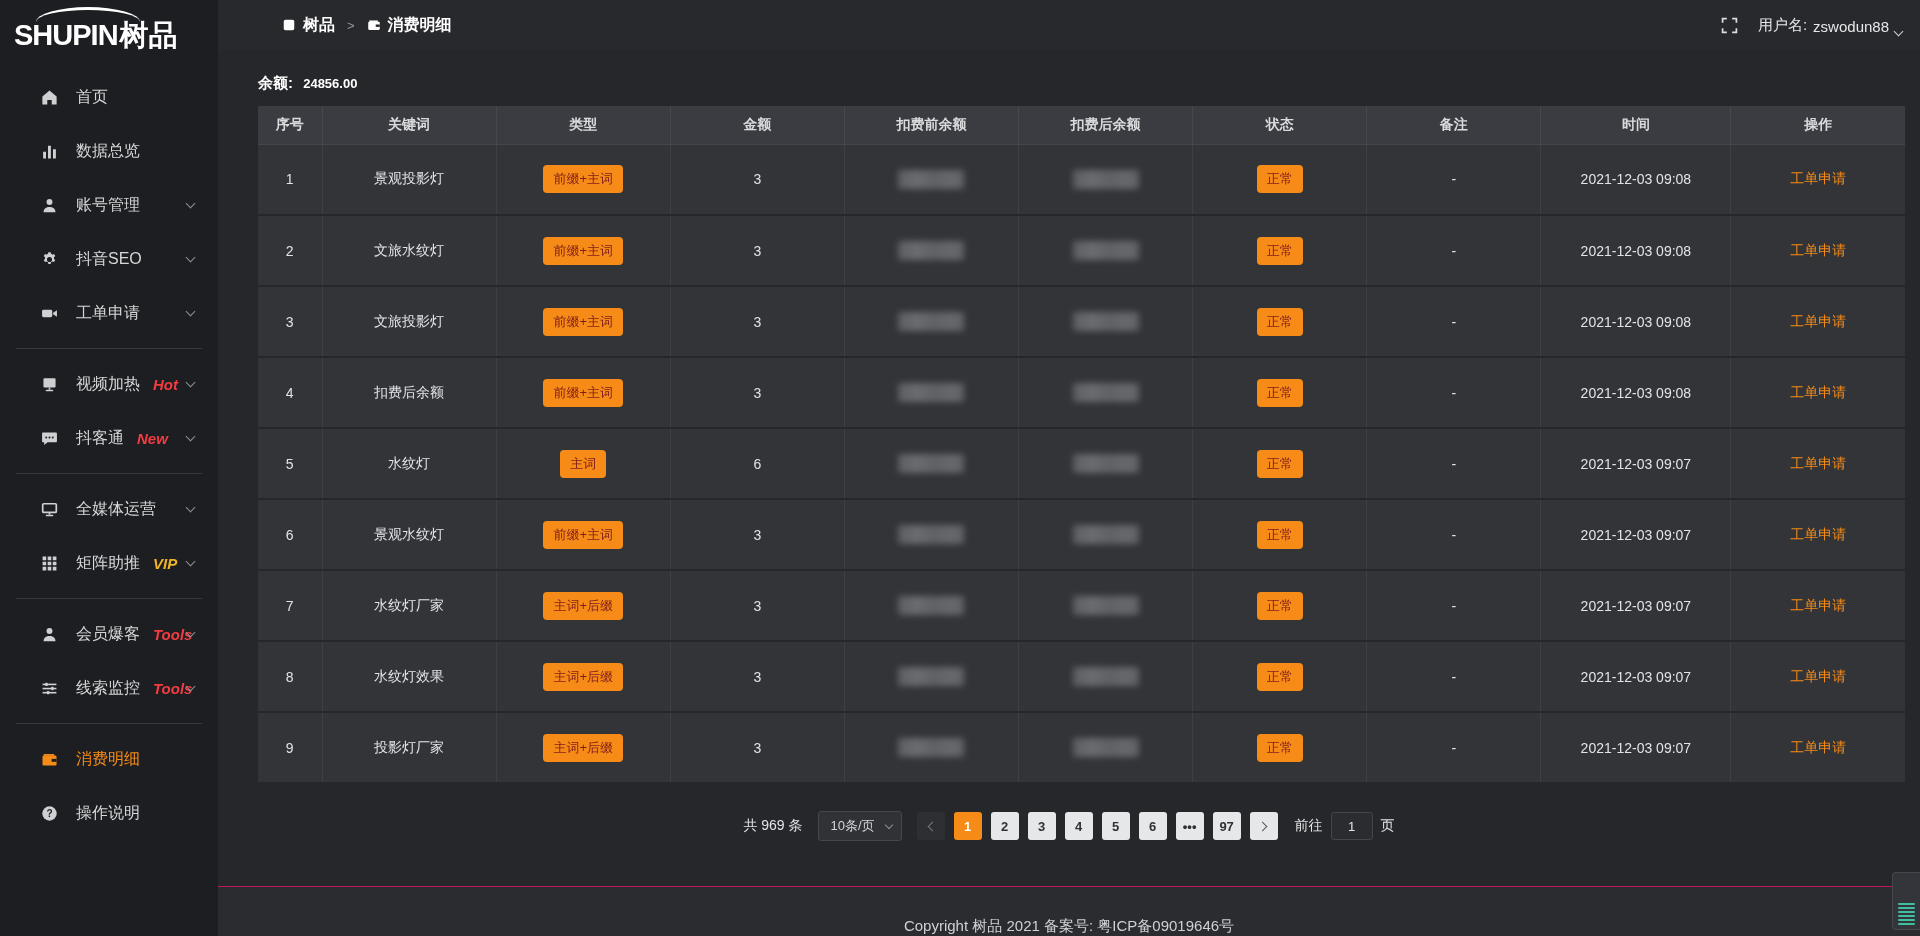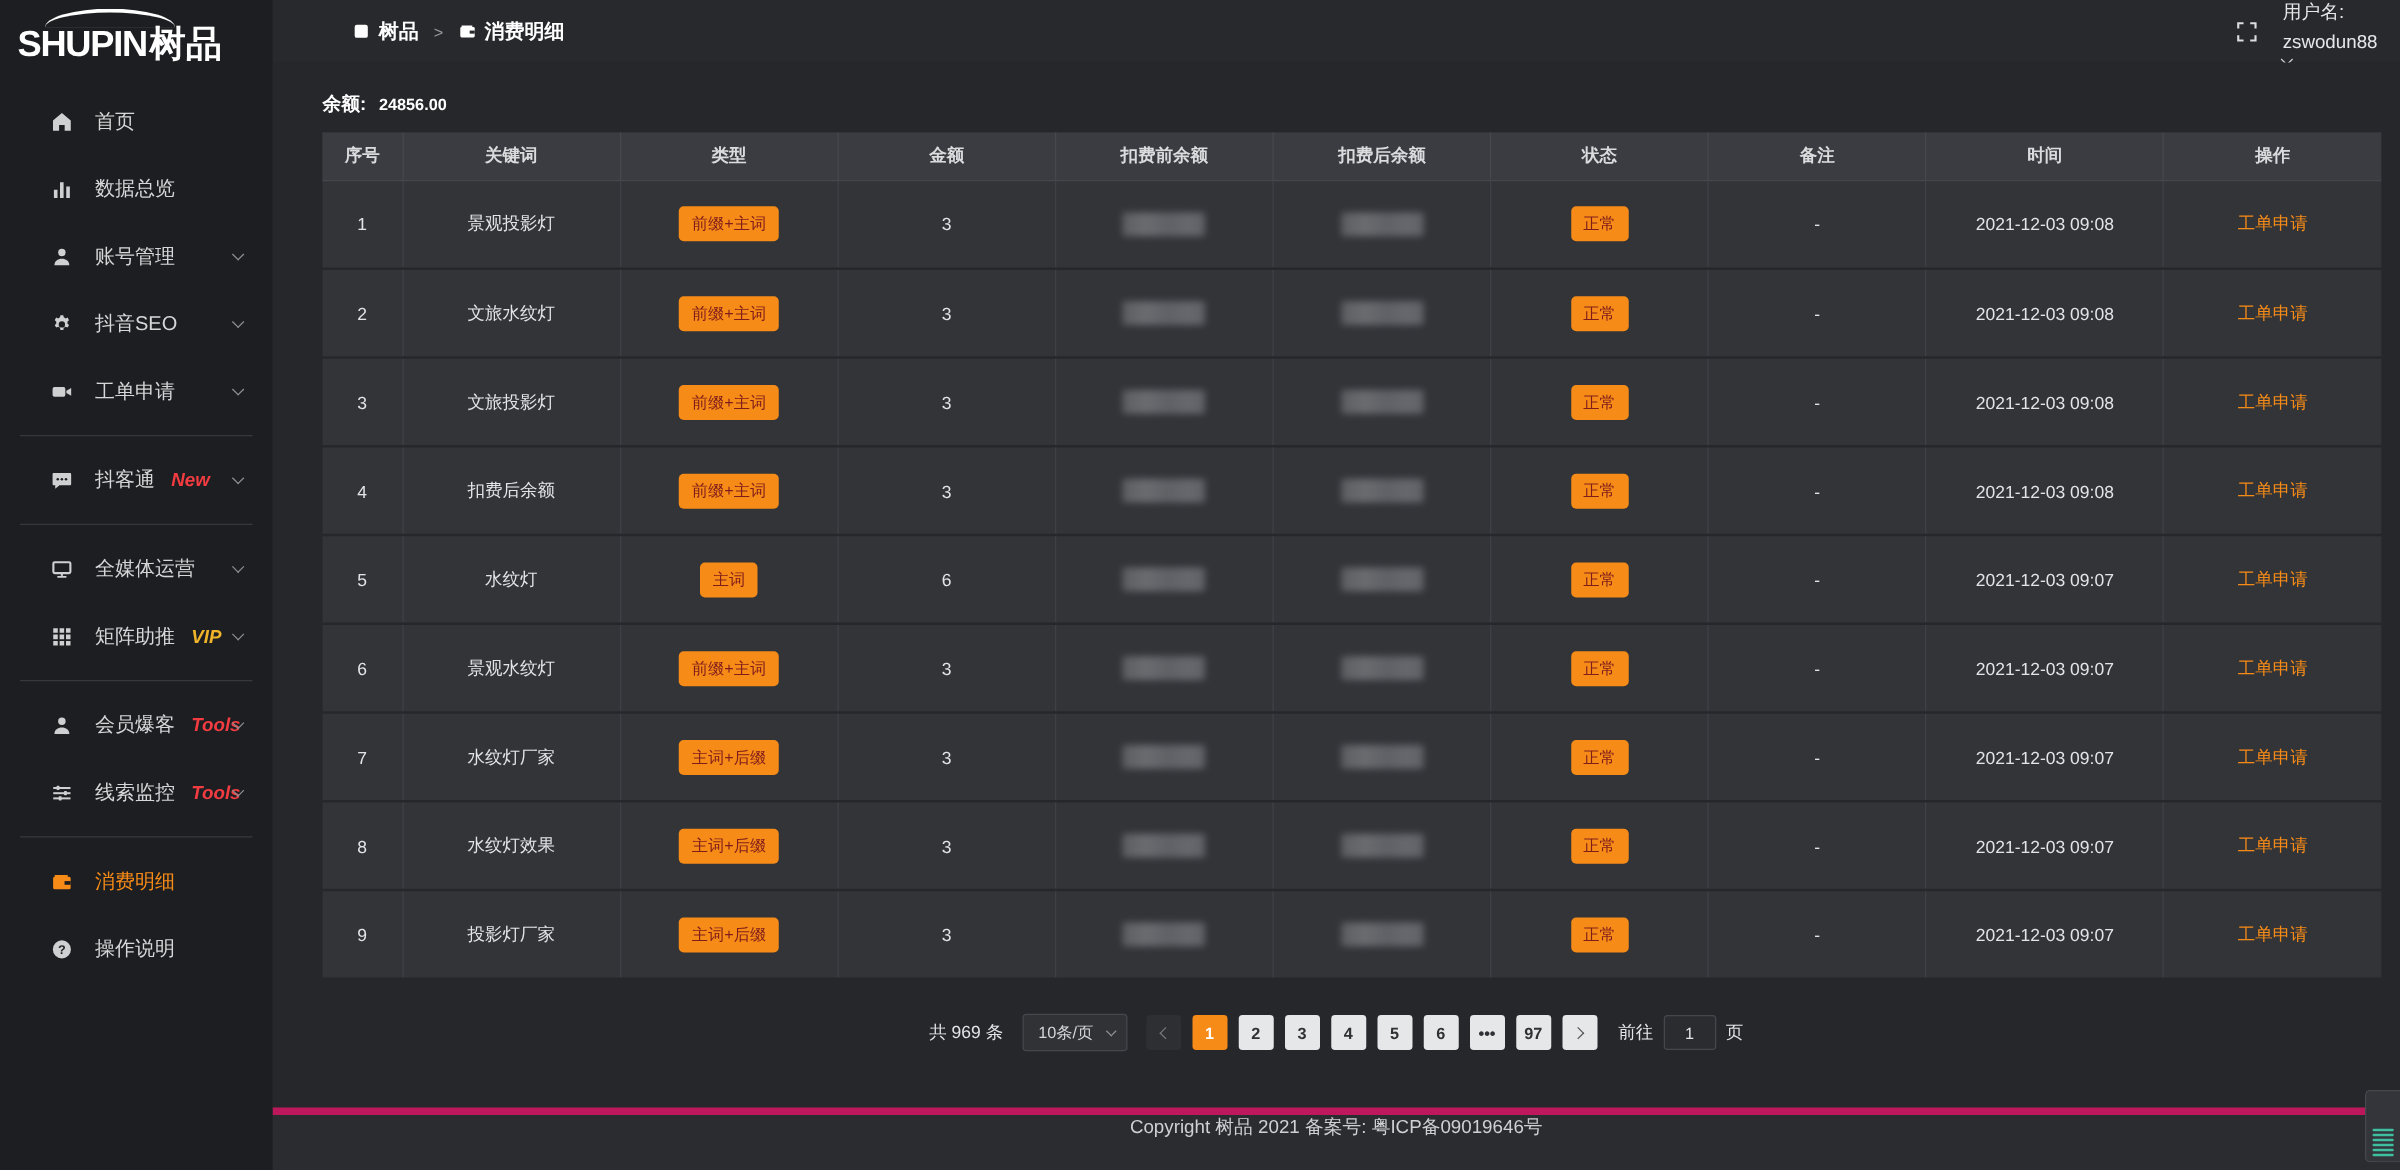--- a/index.html
+++ b/index.html
@@ -31,21 +31,21 @@
   .divider { height:1px; background:#37383c; margin:8px 16px; }
   
   .header { position:absolute; left:218px; right:0; top:0; height:50px; background:#28292d;
             display:flex; align-items:center; padding:0 18px 0 64px; }
   .crumbs { display:flex; align-items:center; color:#fff; font-size:16px; font-weight:bold; }
   .crumb { display:flex; align-items:center; gap:7px; cursor:pointer; }
   .crumb svg { width:14px; height:14px; }
   .crumb-sep { color:#96979a; font-size:13px; margin:0 12px; font-weight:normal; }
   .header-right { margin-left:auto; display:flex; align-items:center; gap:20px; color:#e6e7e9; font-size:15px; }
   .fs-icon { width:17px; height:17px; color:#dcdde0; cursor:pointer; display:flex; }
-  .user-box { display:flex; align-items:flex-start; gap:6px; cursor:pointer;flex-direction:column; }
+  .user-box { display:flex; align-items:flex-end; gap:6px; cursor:pointer; }
   .user-box .chev2 { width:7px; height:7px; border-right:1.5px solid #cfd0d2; border-bottom:1.5px solid #cfd0d2;
                      transform:rotate(45deg); margin-top:-4px; }
   
   .main { position:absolute; left:218px; right:0; top:50px; bottom:0; background:#26272b; }
   .balance { padding:24px 0 13px 40px; color:#fff; font-size:15px; font-weight:bold; }
   .balance .val { font-size:13px; margin-left:6px; }
   .table-wrap { margin:0 15px 0 40px; }
   table { width:100%; border-collapse:collapse; table-layout:fixed; background:#323438; }
   thead th { background:#3a3c41; height:38px; font-size:14px; color:#dadbdd; font-weight:bold;
              border-right:1px solid #47484d; border-bottom:1px solid #45464b; }
@@ -74,21 +74,21 @@
   .pbtn.prev { background:#2e2f33; }
   .arrow { width:7px; height:7px; border-right:1.6px solid #55575c; border-bottom:1.6px solid #55575c; }
   .arrow.left { transform:rotate(135deg); margin-left:3px; border-color:#76787c; }
   .arrow.right { transform:rotate(-45deg); margin-right:3px; }
   .goto { display:flex; align-items:center; gap:8px; margin-left:8px; }
   .goto input { width:42px; height:28px; background:#2b2c30; border:1px solid #45474d; border-radius:3px;
                 color:#e3e4e6; text-align:center; font-size:13px; outline:none;
                 font-family:"Liberation Sans","DejaVu Sans",sans-serif; }
   
   .footer { position:absolute; left:0; right:0; bottom:0; height:50px; background:#2b2c30;
-            border-top:6px solid #be185d; display:flex; align-items:flex-start; justify-content:center;
+            border-top:1px solid #be185d; display:flex; align-items:flex-end; justify-content:center;
             color:#cfd0d3; font-size:15px; }
   
   .corner-widget { position:absolute; right:0; bottom:6px; width:28px; height:58px; background:#33353a;
                    border:1px solid #46484e; border-right:none; border-radius:4px 0 0 4px;
                    display:flex; flex-direction:column; justify-content:flex-end; padding:4px 5px; gap:2px; z-index:9; }
   .corner-widget i { display:block; height:2px; background:#3fbf9f; border-radius:1px; }
 </style>
 </head>
 <body>
 
@@ -144,20 +144,32 @@
             <rect x="1" y="4.4" width="9.6" height="7.2" rx="1.4"></rect>
             <path d="M11.4 7.2 15 5v6l-3.6-2.2z"></path>
           </svg>
       </span>
       <span class="s-label">工单申请</span>
       <span class="chev"></span>
     </div>
 
     <div class="divider"></div>
 
+    <div class="s-item">
+      <span class="s-icon">
+        <svg viewBox="0 0 16 16" fill="currentColor">
+            <rect x="2.3" y="2.2" width="11.4" height="8.6" rx="1"></rect>
+            <rect x="7.2" y="10.8" width="1.6" height="2.1"></rect>
+            <rect x="4.4" y="12.9" width="7.2" height="1.4" rx=".7"></rect>
+          </svg>
+      </span>
+      <span class="s-label">视频加热</span>
+      <span class="s-badge b-red">Hot</span>
+      <span class="chev"></span>
+    </div>
 
     <div class="s-item">
       <span class="s-icon">
         <svg viewBox="0 0 16 16" fill="currentColor">
             <path d="M2 2.3h12c.6 0 1 .4 1 1v7.2c0 .6-.4 1-1 1H6.2L3 14.2v-2.7H2c-.6 0-1-.4-1-1V3.3c0-.6.4-1 1-1z"></path>
             <circle cx="4.9" cy="7" r=".95" fill="#1d1e21"></circle>
             <circle cx="8" cy="7" r=".95" fill="#1d1e21"></circle>
             <circle cx="11.1" cy="7" r=".95" fill="#1d1e21"></circle>
           </svg>
       </span>

